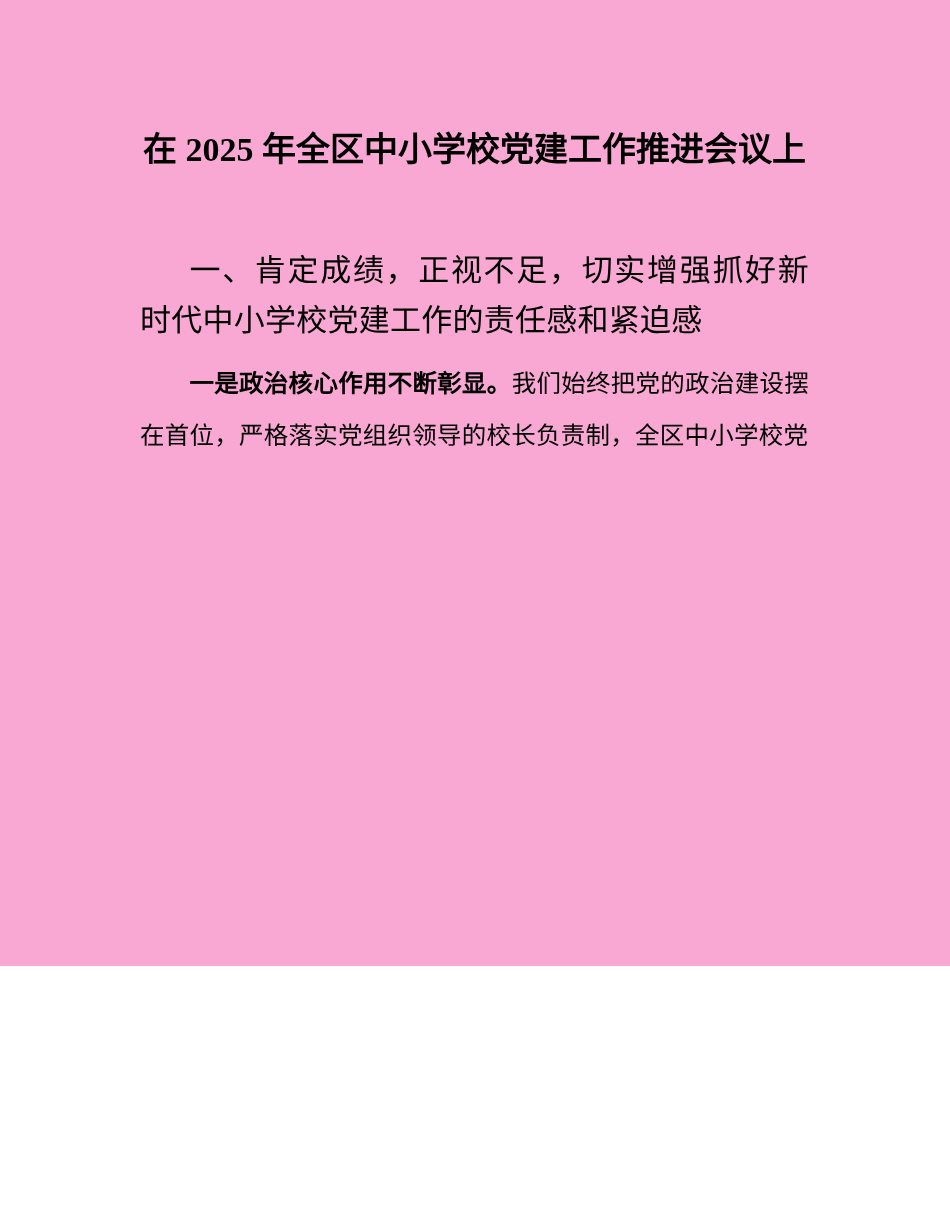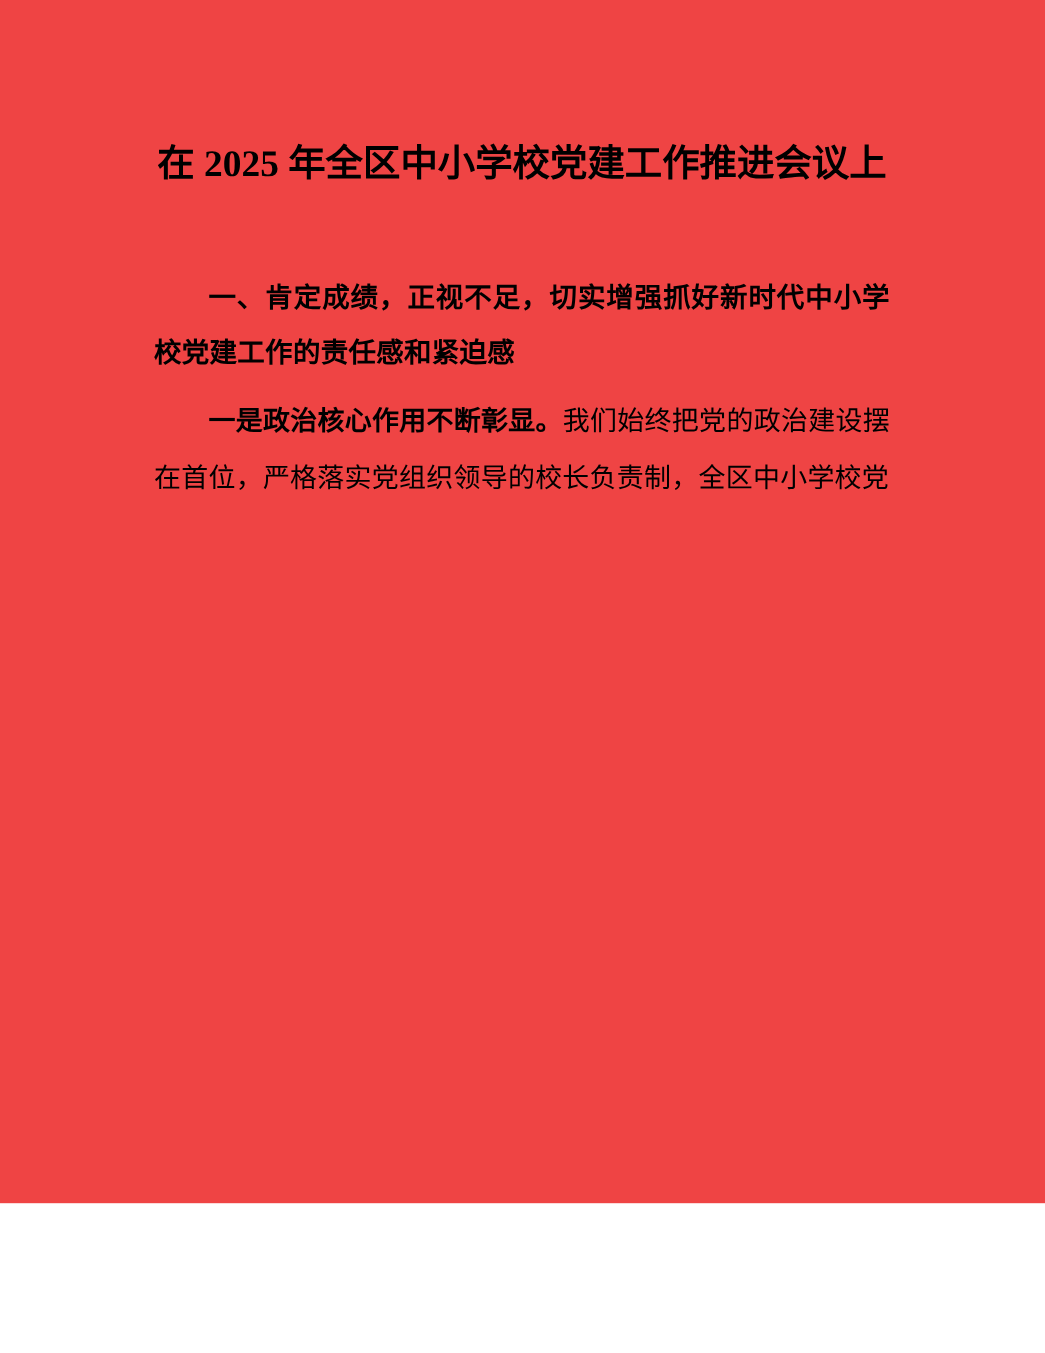--- a/index.html
+++ b/index.html
@@ -3,23 +3,23 @@
 <meta charset="utf-8">
 <style>
   html, body {
     margin: 0;
     padding: 0;
     background: #ffffff;
   }
   .page {
     position: relative;
     width: 950px;
-    height: 1094px;
+    height: 966px;
     box-sizing: border-box;
-    background: #ef4444;
+    background: #f9a8d4;
     color: #000000;
     padding: 121px 141px 0 140px;
     overflow: hidden;
   }
   .doc-title {
     margin: 0 0 68px 0;
     font-family: "Liberation Serif", "DejaVu Serif", serif;
     font-weight: bold;
     font-size: 34px;
     line-height: 57px;
@@ -33,22 +33,22 @@
     font-size: 24.5px;
     line-height: 50px;
     letter-spacing: 0.25px;
     text-align: justify;
     text-indent: 49.5px;
     color: #000000;
   }
   .section-heading {
     margin: 0 0 13px 0;
     font-family: "Liberation Sans", "DejaVu Sans", sans-serif;
-    font-weight: bold;
-    font-size: 25px;
+    font-weight: normal;
+    font-size: 31px;
     line-height: 50px;
     letter-spacing: 0.25px;
     text-align: justify;
     text-indent: 49.5px;
     color: #000000;
   }
   .lead-bold {
     font-family: Liberation Mono, monospace;
     font-weight: bold;
   }

